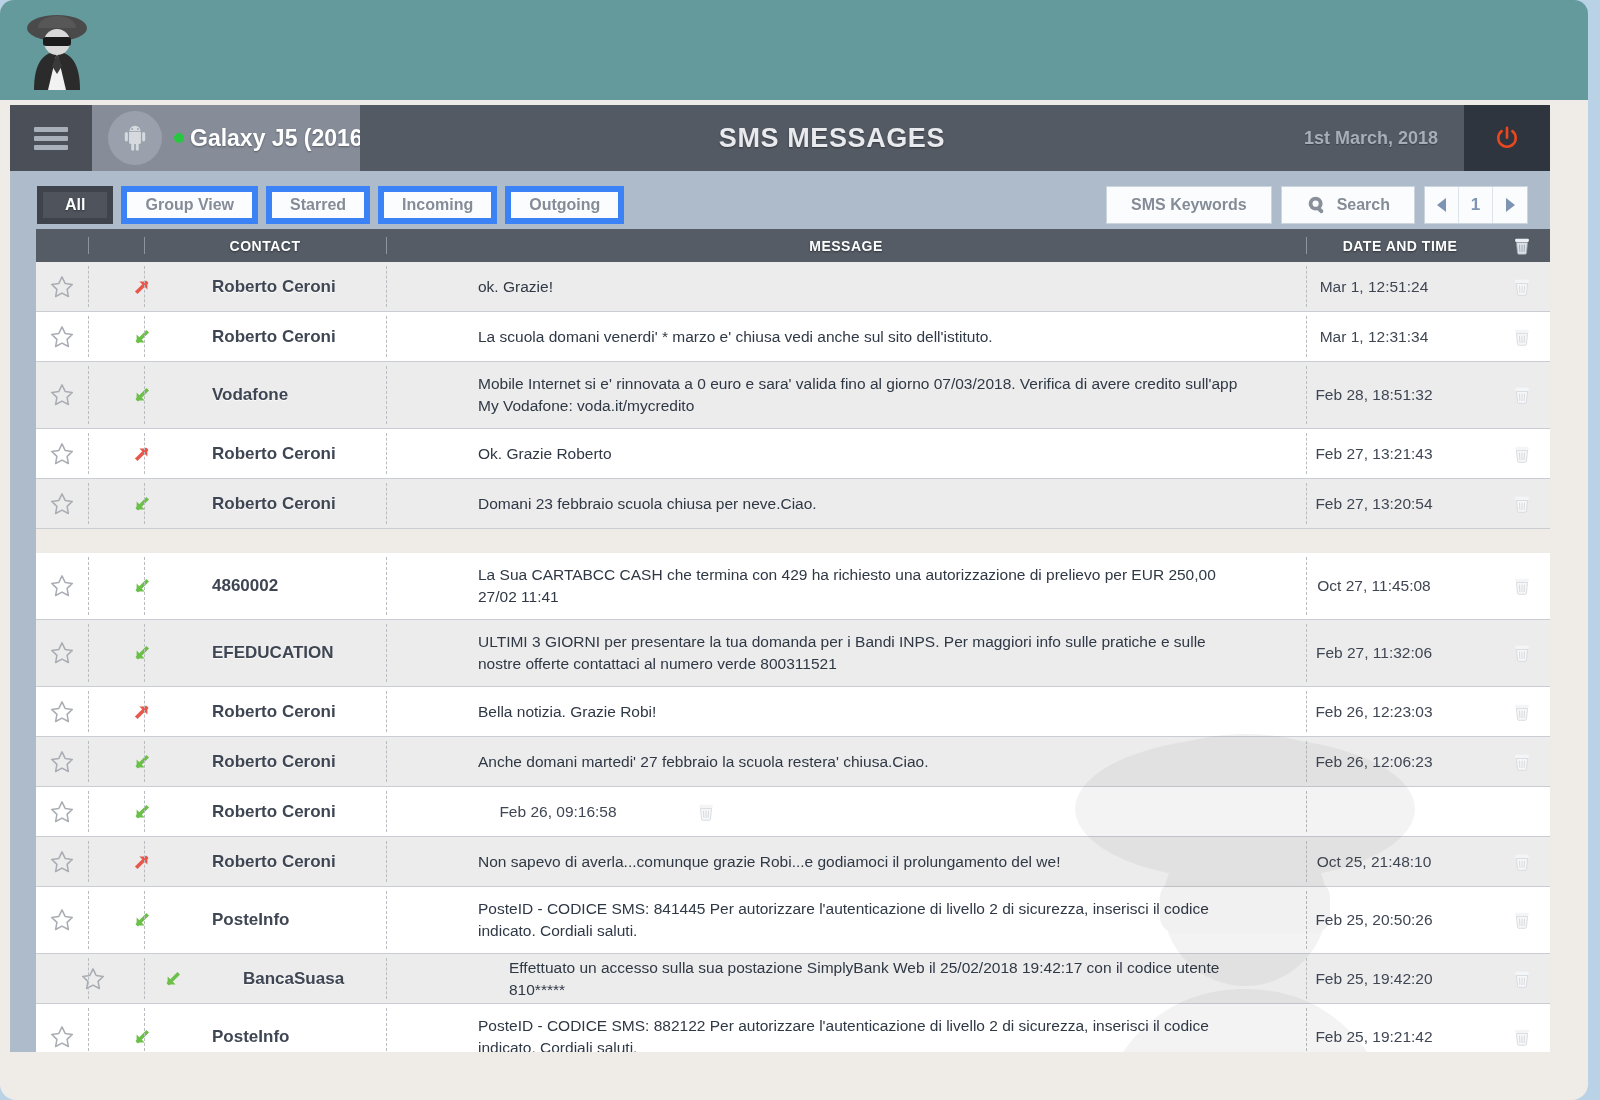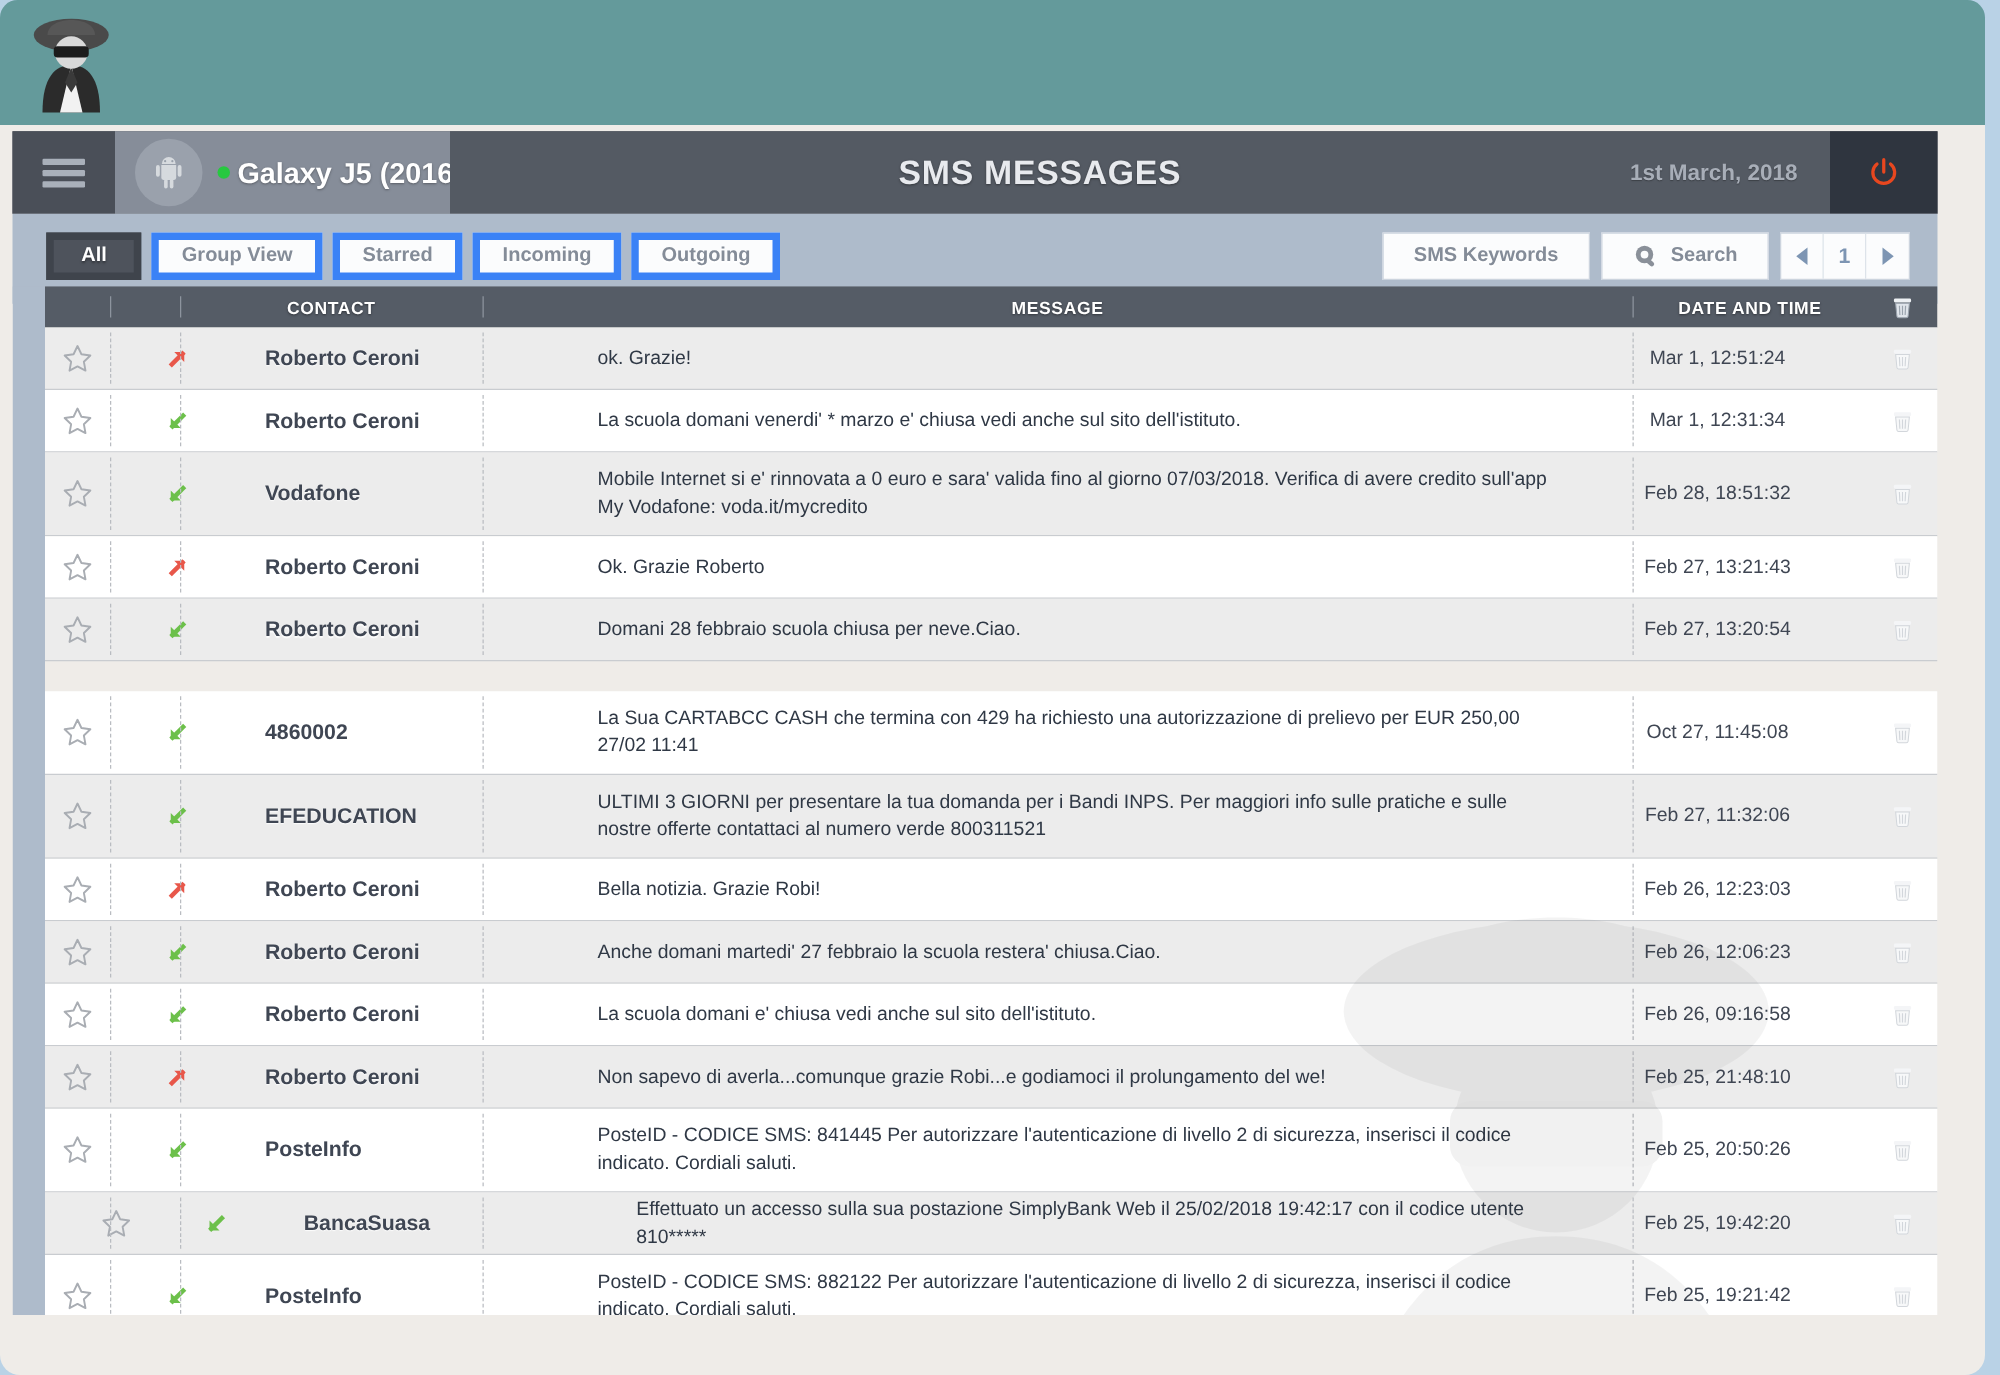--- a/index.html
+++ b/index.html
@@ -483,21 +483,21 @@
           <div class="vdiv" style="left:52px"></div>
           <div class="c-dir">
             <svg class="arrow-ico" viewBox="0 0 24 24" width="24" height="24">
               <path d="M16.5 7.5 L8 16" stroke="#6cc04a" stroke-width="3.6" stroke-linecap="square"></path>
               <path d="M14.6 17.4 H6.6 V9.4 Z" fill="#6cc04a"></path>
             </svg>
           </div>
           <div class="vdiv" style="left:108px"></div>
           <div class="c-contact">Roberto Ceroni</div>
           <div class="vdiv" style="left:350px"></div>
-          <div class="c-msg">Domani 28 febbraio scuola chiusa per neve.Ciao.</div>
+          <div class="c-msg">Domani 23 febbraio scuola chiusa per neve.Ciao.</div>
           <div class="vdiv" style="left:1270px"></div>
           <div class="c-date">Feb 27, 13:20:54</div>
           <div class="c-trash">
             <svg class="trash-ico" viewBox="0 0 24 24" width="22" height="22">
               <rect x="4.5" y="4.2" width="15" height="3.4" rx="1.2" fill="#f4f5f7"></rect>
               <path d="M6 8.2 h12 l-1.1 11.4 a1.6 1.6 0 0 1 -1.6 1.4 h-6.6 a1.6 1.6 0 0 1 -1.6 -1.4 z" fill="#f7f8f9" stroke="#d2d6db" stroke-width=".9"></path>
               <line x1="9.3" y1="10.5" x2="9.7" y2="18.6" stroke="#d2d6db" stroke-width="1"></line>
               <line x1="12" y1="10.5" x2="12" y2="18.6" stroke="#d2d6db" stroke-width="1"></line>
               <line x1="14.7" y1="10.5" x2="14.3" y2="18.6" stroke="#d2d6db" stroke-width="1"></line>
             </svg>
@@ -628,21 +628,20 @@
           <div class="vdiv" style="left:52px"></div>
           <div class="c-dir">
             <svg class="arrow-ico" viewBox="0 0 24 24" width="24" height="24">
               <path d="M16.5 7.5 L8 16" stroke="#6cc04a" stroke-width="3.6" stroke-linecap="square"></path>
               <path d="M14.6 17.4 H6.6 V9.4 Z" fill="#6cc04a"></path>
             </svg>
           </div>
           <div class="vdiv" style="left:108px"></div>
           <div class="c-contact">Roberto Ceroni</div>
           <div class="vdiv" style="left:350px"></div>
-          <div class="c-msg">La scuola domani e' chiusa vedi anche sul sito dell'istituto.</div>
           <div class="vdiv" style="left:1270px"></div>
           <div class="c-date">Feb 26, 09:16:58</div>
           <div class="c-trash">
             <svg class="trash-ico" viewBox="0 0 24 24" width="22" height="22">
               <rect x="4.5" y="4.2" width="15" height="3.4" rx="1.2" fill="#f4f5f7"></rect>
               <path d="M6 8.2 h12 l-1.1 11.4 a1.6 1.6 0 0 1 -1.6 1.4 h-6.6 a1.6 1.6 0 0 1 -1.6 -1.4 z" fill="#f7f8f9" stroke="#d2d6db" stroke-width=".9"></path>
               <line x1="9.3" y1="10.5" x2="9.7" y2="18.6" stroke="#d2d6db" stroke-width="1"></line>
               <line x1="12" y1="10.5" x2="12" y2="18.6" stroke="#d2d6db" stroke-width="1"></line>
               <line x1="14.7" y1="10.5" x2="14.3" y2="18.6" stroke="#d2d6db" stroke-width="1"></line>
             </svg>
@@ -659,21 +658,21 @@
             <svg class="arrow-ico" viewBox="0 0 24 24" width="24" height="24">
               <path d="M7.5 16.5 L16 8" stroke="#e8574a" stroke-width="3.6" stroke-linecap="square"></path>
               <path d="M9.4 6.6 H17.4 V14.6 Z" fill="#e8574a"></path>
             </svg>
           </div>
           <div class="vdiv" style="left:108px"></div>
           <div class="c-contact">Roberto Ceroni</div>
           <div class="vdiv" style="left:350px"></div>
           <div class="c-msg">Non sapevo di averla...comunque grazie Robi...e godiamoci il prolungamento del we!</div>
           <div class="vdiv" style="left:1270px"></div>
-          <div class="c-date">Feb 25, 21:48:10</div>
+          <div class="c-date">Oct 25, 21:48:10</div>
           <div class="c-trash">
             <svg class="trash-ico" viewBox="0 0 24 24" width="22" height="22">
               <rect x="4.5" y="4.2" width="15" height="3.4" rx="1.2" fill="#f4f5f7"></rect>
               <path d="M6 8.2 h12 l-1.1 11.4 a1.6 1.6 0 0 1 -1.6 1.4 h-6.6 a1.6 1.6 0 0 1 -1.6 -1.4 z" fill="#f7f8f9" stroke="#d2d6db" stroke-width=".9"></path>
               <line x1="9.3" y1="10.5" x2="9.7" y2="18.6" stroke="#d2d6db" stroke-width="1"></line>
               <line x1="12" y1="10.5" x2="12" y2="18.6" stroke="#d2d6db" stroke-width="1"></line>
               <line x1="14.7" y1="10.5" x2="14.3" y2="18.6" stroke="#d2d6db" stroke-width="1"></line>
             </svg>
           </div>
         </div>

